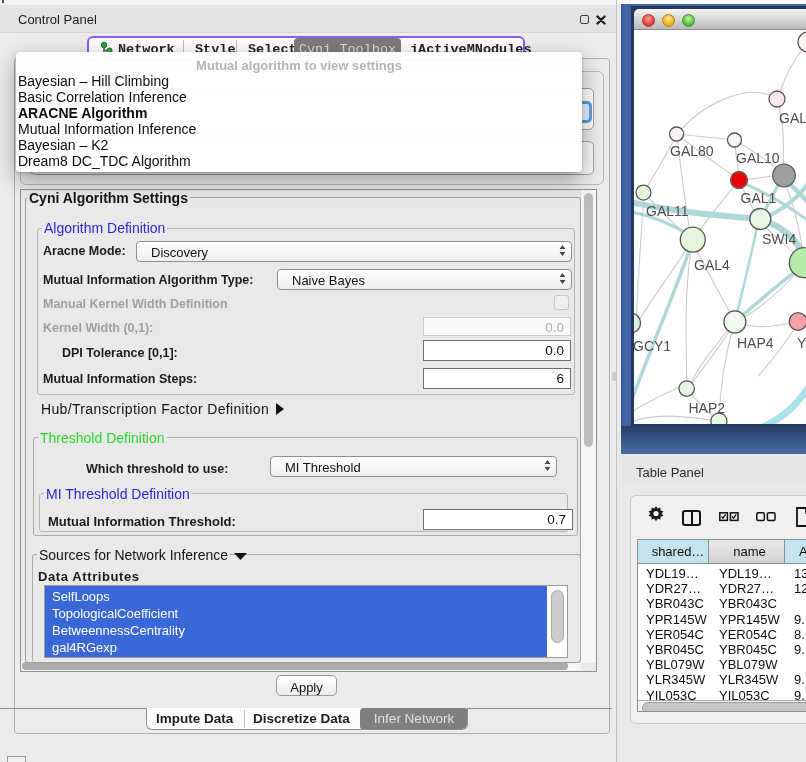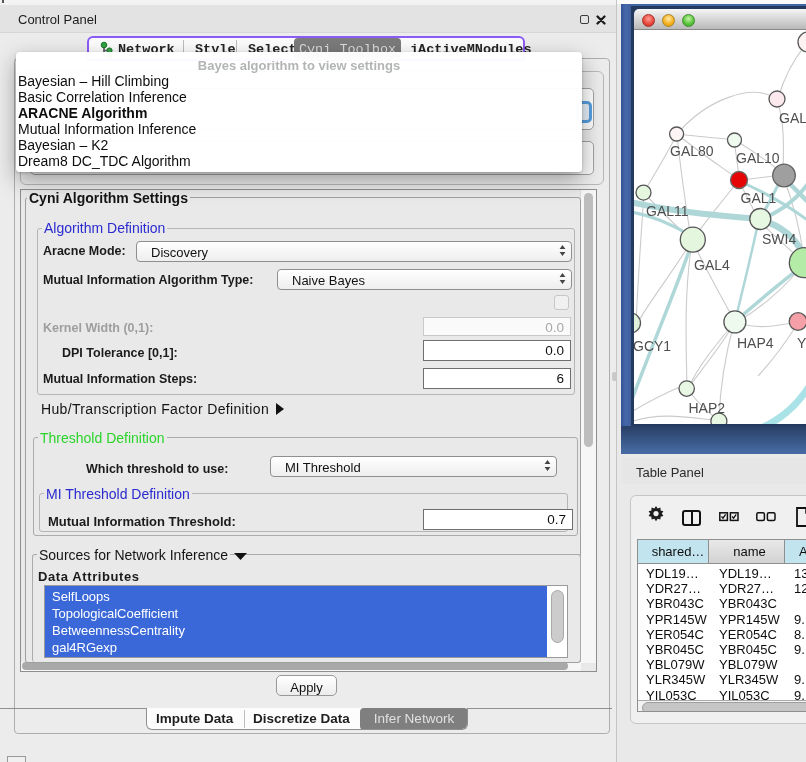--- a/index.html
+++ b/index.html
@@ -79,20 +79,21 @@
           <path d="M3.5 0 L6.4 4 L0.6 4 Z M3.5 11 L6.4 7 L0.6 7 Z" fill="#444"></path>
         </svg>
     </div>
     <div class="lbl abs" style="left:22px;top:83px;">Mutual Information Algorithm Type:</div>
     <div class="combo" style="left:256px;top:79px;width:293px;height:19px;">
       <span class="ctxt">Naive Bayes</span>
       <svg class="abs" style="right:5px;top:3px;" width="7" height="11" viewBox="0 0 7 11">
           <path d="M3.5 0 L6.4 4 L0.6 4 Z M3.5 11 L6.4 7 L0.6 7 Z" fill="#444"></path>
         </svg>
     </div>
+    <div class="lbl dis abs" style="left:22px;top:107px;">Manual Kernel Width Definition</div>
     <div class="abs" style="left:533px;top:105px;width:13px;height:13px;background:#f0f0f0;border:1px solid #c6c6c6;border-radius:3px;"></div>
     <div class="lbl dis abs" style="left:22px;top:131px;">Kernel Width (0,1):</div>
     <div class="field dis" style="left:402px;top:127px;width:146px;height:17px;">
         <span>0.0</span>
       </div>
     <div class="lbl abs" style="left:22px;top:156px;margin-left:19px;">DPI Tolerance [0,1]:</div>
     <div class="field" style="left:402px;top:150px;width:146px;height:19px;">
         <span>0.0</span>
       </div>
     <div class="lbl abs" style="left:22px;top:182px;">Mutual Information Steps:</div>
@@ -150,21 +151,21 @@
     </div>
   </div>
 
   <div class="abs" style="left:7px;top:756px;width:19px;height:12px;background:#f0f0f0;border:1.5px solid #999;box-sizing:border-box;"></div>
 
   <div class="abs" style="left:612px;top:372px;width:5px;height:9px;background:#c9c9c9;border-radius:2px;"></div>
 </div>
 
 <div id="dropdown" class="abs" style="left:16px;top:52px;width:566px;height:120px;background:rgba(255,255,255,0.97);
      border-radius:4px;box-shadow:0 8px 22px rgba(0,0,0,0.35), 0 1px 3px rgba(0,0,0,0.2);z-index:50;">
-  <div class="abs" style="left:0;top:6px;width:566px;text-align:center;font-size:13px;font-weight:bold;color:#b3b5b5;">Bayes algorithm to view settings</div>
+  <div class="abs" style="left:0;top:6px;width:566px;text-align:center;font-size:13px;font-weight:bold;color:#b3b5b5;">Mutual algorithm to view settings</div>
   <div class="abs" style="left:2px;top:21px;font-size:14px;color:#0d0d0d;line-height:16px;">
     Bayesian – Hill Climbing<br>
     Basic Correlation Inference<br>
     <b>ARACNE Algorithm</b><br>
     Mutual Information Inference<br>
     Bayesian – K2<br>
     Dream8 DC_TDC Algorithm
   </div>
 </div>
 

